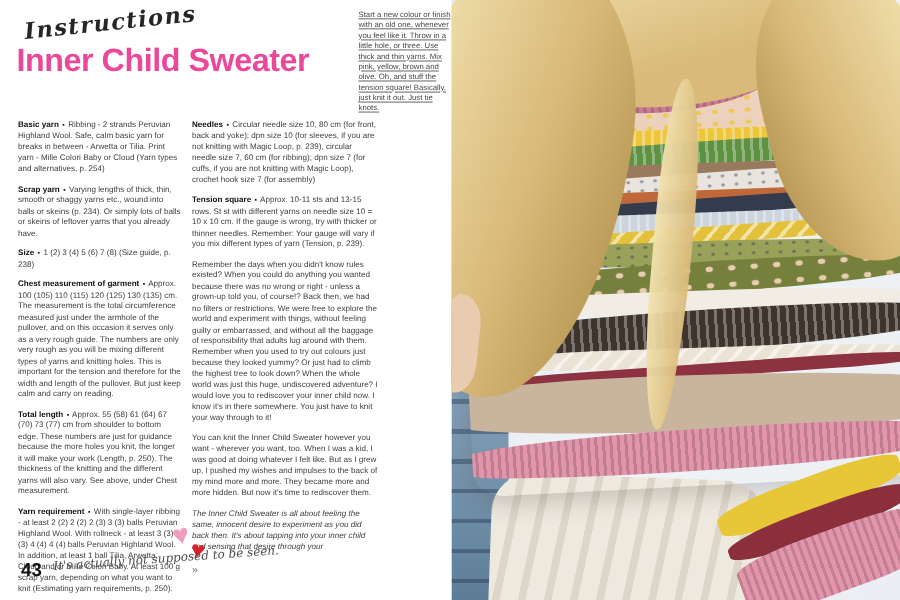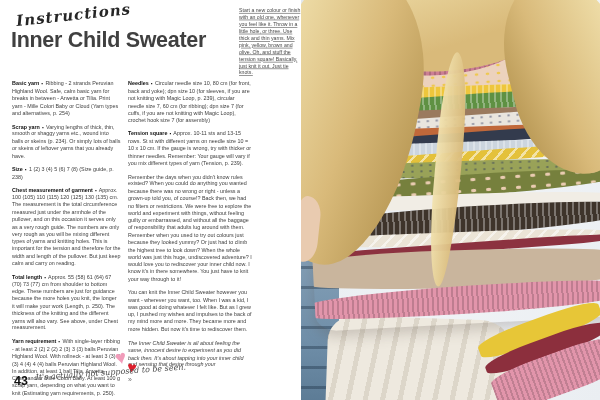--- a/index.html
+++ b/index.html
@@ -4,21 +4,21 @@
 <style>
   html,body{margin:0;padding:0;background:#ffffff;}
   #spread{position:relative;width:600px;height:400px;background:#ffffff;overflow:hidden;
           font-family:"Liberation Sans",sans-serif;color:#3d3d3d;}
 
   
   .eyebrow{position:absolute;left:16px;top:6px;font-family:"DejaVu Serif",serif;
            font-style:italic;font-weight:600;font-size:15px;color:#262626;
            transform:rotate(-6deg);letter-spacing:1px;}
   .title{position:absolute;left:11px;top:28px;margin:0;font-size:21.5px;font-weight:700;
-         letter-spacing:-0.3px;color:#404040;}
+         letter-spacing:-0.3px;color:#ec4899;}
 
   .textcol{position:absolute;top:80px;font-size:7px;line-height:1.36;
            transform:scale(0.77);transform-origin:top left;}
   #col1{left:12px;width:141px;height:415px;}
   #col2{left:128px;width:161px;height:415px;}
   .section{margin:0 0 8px 0;}
   .head{font-weight:700;color:#101010;}
   .bullet{font-size:6px;color:#101010;padding:0 1px;}
   .para{margin:0 0 8px 0;}
   .para.italic{font-style:italic;}

